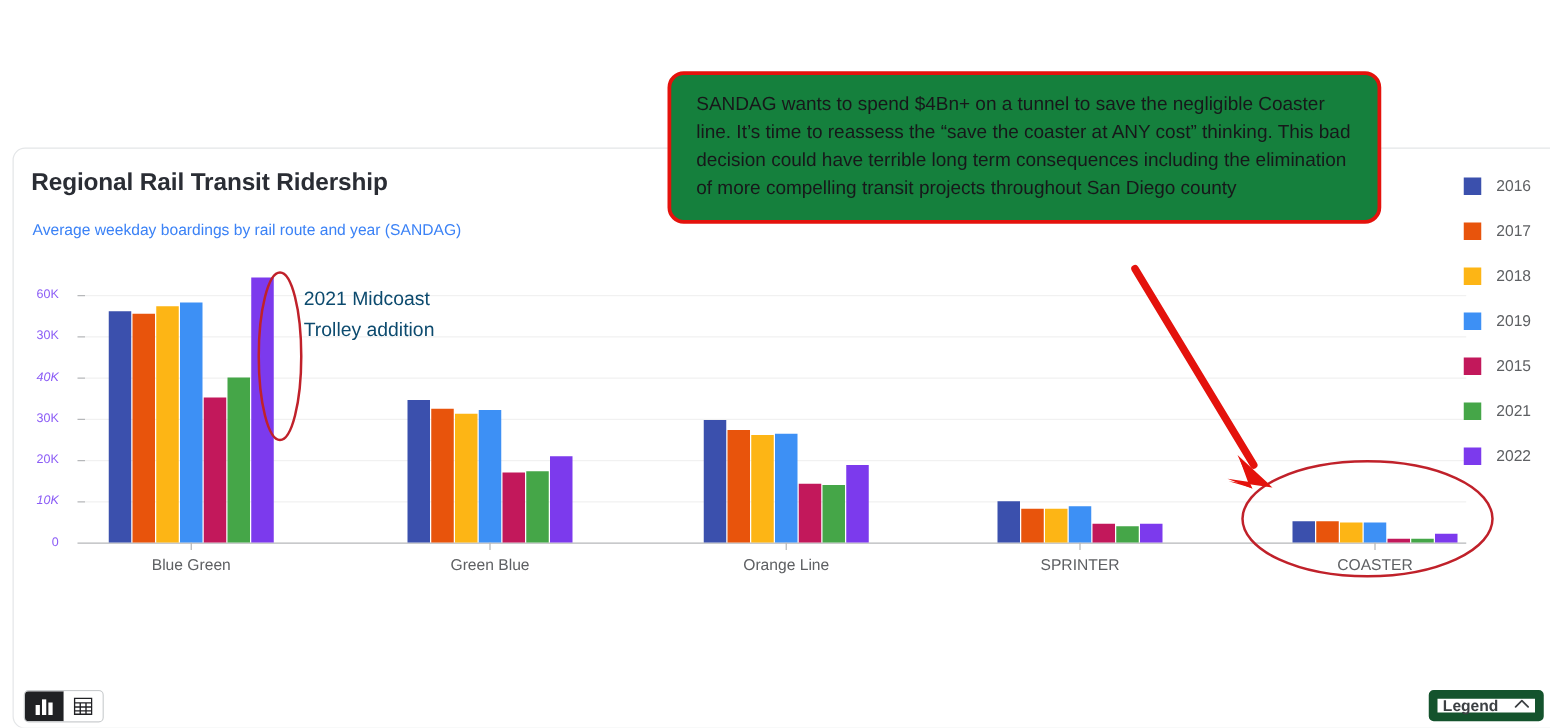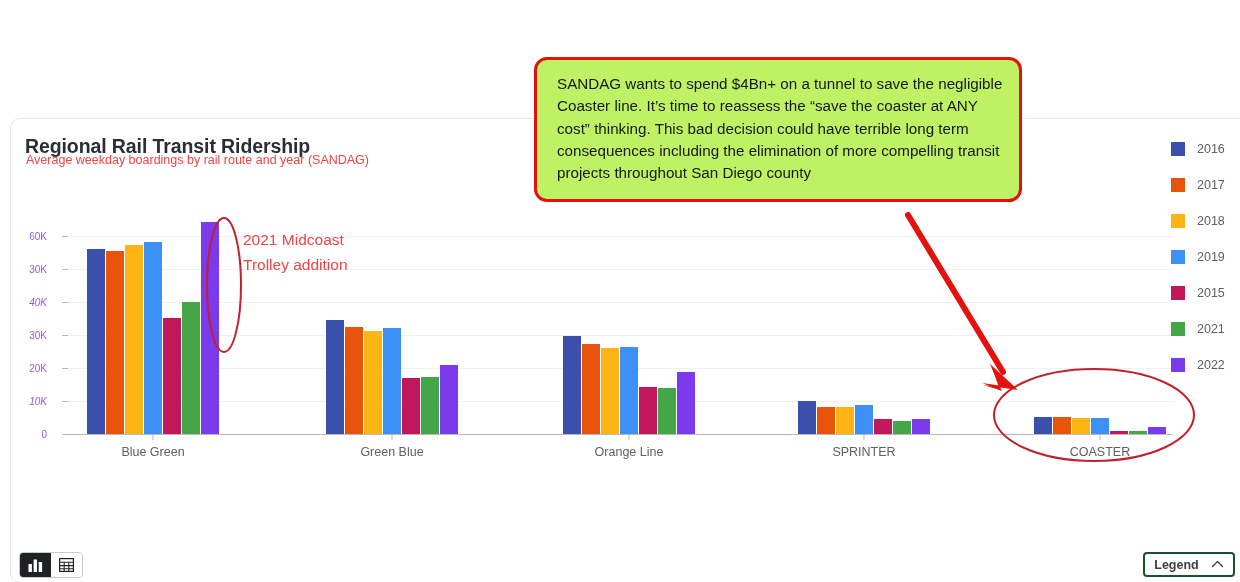--- a/index.html
+++ b/index.html
@@ -35,23 +35,23 @@
     top: 16px;
     font-size: 19.5px;
     font-weight: bold;
     color: #2a2d34;
     letter-spacing: -0.1px;
     white-space: nowrap;
   }
   #chart-subtitle {
     position: absolute;
     left: 15px;
-    top: 34px;
+    top: 58px;
     font-size: 12.5px;
-    color: #ef4444;
+    color: #3b82f6;
     white-space: nowrap;
   }
 
   
   #plot {
     position: absolute;
     left: 57px;
     top: 100px;
     width: 1105px;
     height: 215px;
@@ -161,21 +161,21 @@
   }
   .toggle-btn.active { background: #202124; }
   .toggle-btn.inactive { background: #ffffff; }
 
   #legend-button {
     position: absolute;
     left: 1143px;
     top: 552px;
     width: 92px;
     height: 25px;
-    border: 2px solid #14532d;
+    border: 7px solid #14532d;
     border-radius: 4px;
     background: #fff;
     display: flex;
     align-items: center;
     justify-content: center;
     box-sizing: border-box;
   }
   #legend-button .lbl {
     font-size: 12.5px;
     color: #3c4043;
@@ -186,40 +186,40 @@
     font-size: 11px;
     color: #3c4043;
     line-height: 1;
   }
 
   
   #callout {
     position: absolute;
     left: 534px;
     top: 57px;
-    width: 488px;
-    background: #bef264;
+    width: 571px;
+    background: #15803d;
     border: 3px solid #e4120c;
     border-radius: 13px;
     box-sizing: border-box;
     padding: 13px 16px 14px 20px;
   }
   #callout-text {
     font-size: 15.2px;
     line-height: 1.47;
     color: #17181a;
   }
 
   #midcoast-note {
     position: absolute;
     left: 243px;
     top: 228px;
     font-size: 15.5px;
     line-height: 1.6;
-    color: #ef4444;
+    color: #0c4a6e;
     white-space: pre-line;
   }
 
   svg.overlay {
     position: absolute;
     left: 0;
     top: 0;
     width: 1240px;
     height: 582px;
     pointer-events: none;

